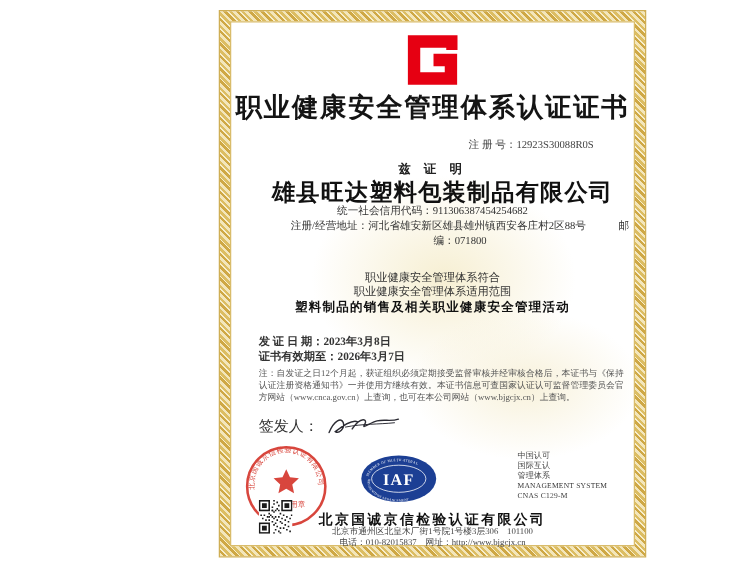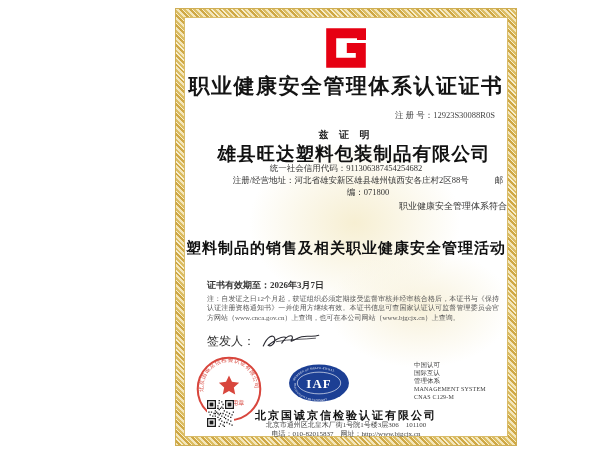--- a/index.html
+++ b/index.html
@@ -12,31 +12,31 @@
   .cert-inner{position:absolute;inset:8px;background:#ffffff;border:1px solid #d9bc6a;}
   .wm{position:absolute;pointer-events:none;}
   .wm1{left:55px;top:115px;width:230px;height:180px;
        background:radial-gradient(ellipse at center,rgba(246,238,208,0.95) 0%,rgba(246,238,208,0) 65%);}
   .wm2{left:135px;top:225px;width:200px;height:130px;
        background:radial-gradient(ellipse at center,rgba(247,240,215,0.9) 0%,rgba(247,240,215,0) 65%);}
   .abs{position:absolute;}
   .ctr{left:0;right:0;text-align:center;}
   .logo-wrap{top:8px;left:0;right:0;display:flex;justify-content:center;}
   .title{top:54px;font-size:21px;font-weight:bold;color:#141414;letter-spacing:1.5px;}
-  .regno{top:92px;right:12px;font-size:8.5px;color:#444;}
+  .regno{top:92px;right:32px;font-size:8.5px;color:#444;}
   .certify{top:110px;font-size:10px;font-weight:bold;letter-spacing:4px;color:#222;}
   .company{top:123px;font-size:18.5px;font-weight:bold;color:#111;letter-spacing:1px;padding-left:16px;}
   .credit{top:145px;font-size:8.5px;color:#333;}
   .addr{top:157px;font-size:8.5px;color:#333;padding-left:44px;}
   .addr .gap{display:inline-block;width:26px;}
-  .conform{top:182px;font-size:9px;color:#333;text-align:right;}
+  .conform{top:198px;font-size:9px;color:#333;}
   .standard{top:193px;font-size:11px;font-weight:bold;color:#111;}
   .standard .suffix{font-size:9.5px;font-weight:bold;margin-left:4px;}
   .scope-label{top:209px;font-size:9px;color:#333;}
-  .scope{top:221px;font-size:15px;font-weight:bold;color:#111;letter-spacing:1px;}
+  .scope{top:221px;font-size:10px;font-weight:bold;color:#111;letter-spacing:1px;}
   .dateline{left:22px;font-size:9px;font-weight:600;color:#333;}
   .issue{top:249px;} .valid{top:261px;}
   .note{top:277px;left:22px;width:292px;font-size:7px;line-height:9.3px;color:#555;text-align:justify;}
   .issuer{top:315px;left:22px;font-size:12px;color:#333;display:flex;align-items:flex-start;}
   .issuer svg{margin-left:4px;margin-top:-4px;}
   .red-seal{left:10px;top:337px;width:68px;height:68px;opacity:0.92;}
   .iaf{left:103px;top:345px;width:62px;height:40px;}
   .cnas{left:173px;top:347px;width:55px;height:34px;}
   .cnas-text{left:229px;top:343px;width:88px;font-size:6.5px;line-height:8px;color:#444;}
   .cnas-text .en{font-size:6px;color:#3a3a3a;letter-spacing:0.2px;}
@@ -71,22 +71,26 @@
       <div class="abs ctr company">雄县旺达塑料包装制品有限公司</div>
       <div class="abs ctr credit">统一社会信用代码：911306387454254682</div>
 
       <div class="abs ctr addr">
         <span>注册/经营地址：河北省雄安新区雄县雄州镇西安各庄村2区88号</span><span class="gap"></span><span>邮编：071800</span>
       </div>
 
       <div class="abs ctr conform">职业健康安全管理体系符合</div>
 
 
+      <div class="abs ctr scope-label">职业健康安全管理体系适用范围</div>
       <div class="abs ctr scope">塑料制品的销售及相关职业健康安全管理活动</div>
 
+      <div class="abs dateline issue">
+        <span>发 证 日 期：</span><span>2023年3月8日</span>
+      </div>
       <div class="abs dateline valid">
         <span>证书有效期至：</span><span>2026年3月7日</span>
       </div>
 
       <div class="abs note">注：自发证之日12个月起，获证组织必须定期接受监督审核并经审核合格后，本证书与《保持认证注册资格通知书》一并使用方继续有效。本证书信息可查国家认证认可监督管理委员会官方网站（www.cnca.gov.cn）上查询，也可在本公司网站（www.bjgcjx.cn）上查询。</div>
 
       <div class="abs issuer">
         <span>签发人：</span>
         <svg width="64" height="24" viewBox="0 0 90 30" aria-hidden="true">
           <path d="M6 22 C12 8 20 5 22 11 C24 17 17 24 13 21 C22 14 32 7 38 10" fill="none" stroke="#2b2b33" stroke-width="1.6" stroke-linecap="round"></path>

